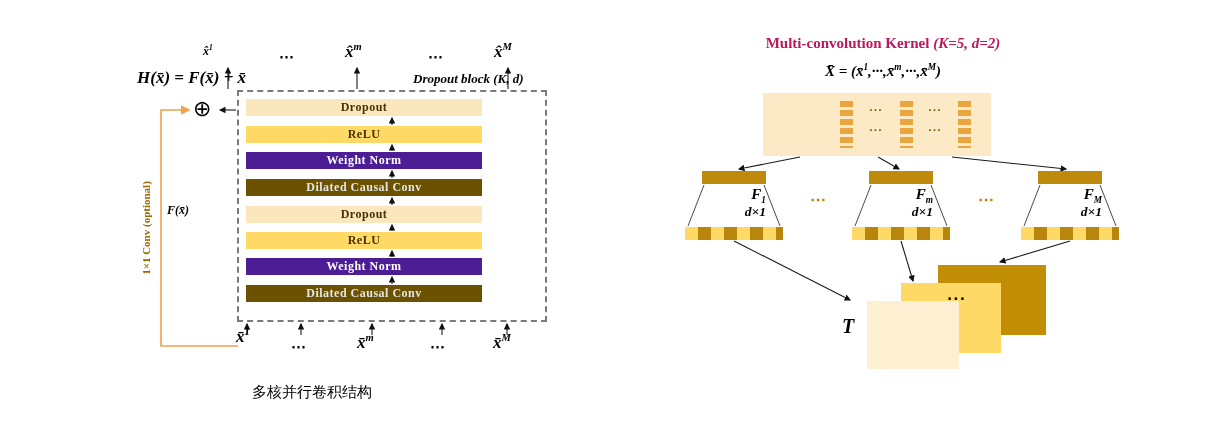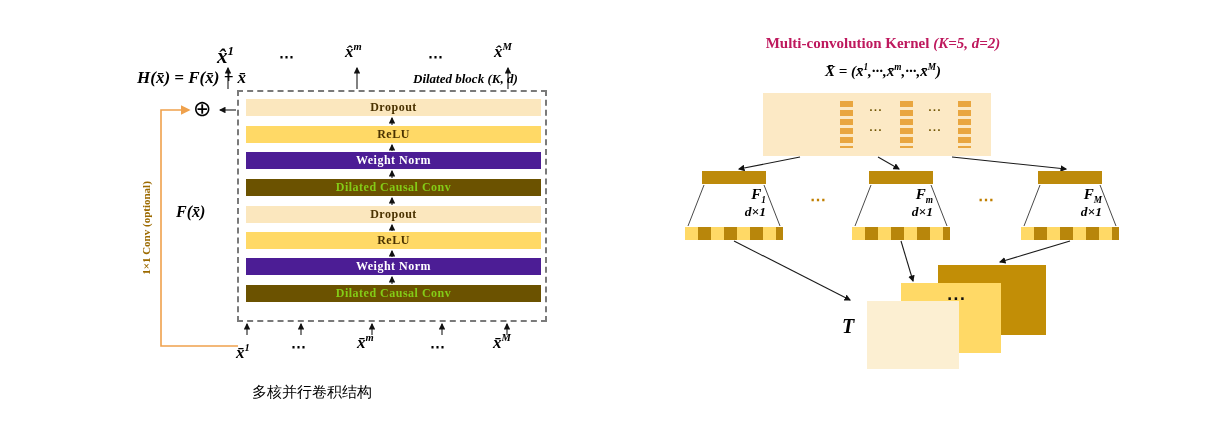--- a/index.html
+++ b/index.html
@@ -6,26 +6,26 @@
   .canvas{position:relative;width:1230px;height:446px;background:#ffffff;overflow:hidden;
           font-family:"Liberation Serif",serif;}
   .overlay{position:absolute;left:0;top:0;}
   .overlay line{stroke:#1a1a1a;stroke-width:1.1;}
   .overlay line.fun{stroke:#4a4a4a;stroke-width:1;}
   .math{position:absolute;font-style:italic;font-weight:bold;color:#000;white-space:nowrap;
         font-family:"Liberation Serif",serif;}
   sup,sub{font-size:62%;}
   .dashed-box{position:absolute;left:237px;top:90px;width:310px;height:232px;
               border:2px dashed #7a7a7a;box-sizing:border-box;}
-  .bar{position:absolute;left:246px;width:295px;height:17px;line-height:17px;text-align:center;
+  .bar{position:absolute;left:246px;width:236px;height:17px;line-height:17px;text-align:center;
        font-weight:bold;font-size:12px;letter-spacing:.5px;font-family:"Liberation Serif",serif;}
   .bar-cream{background:#FBE7BE;color:#4a3200;}
   .bar-yellow{background:#FFD966;color:#4a3200;}
   .bar-gold{background:#4c1d95;color:#ffffff;}
-  .bar-dark{background:#6B5200;color:#84cc16;}
+  .bar-dark{background:#6B5200;color:#e5e5e5;}
   .plus{position:absolute;left:193px;top:98px;font-size:22px;line-height:22px;color:#000;}
   .side-label{position:absolute;left:72px;top:221px;width:150px;height:14px;text-align:center;
               transform:rotate(-90deg);font-weight:bold;font-size:11px;color:#9C6A00;
               font-family:"Liberation Serif",serif;white-space:nowrap;}
   .caption{position:absolute;font-family:"Liberation Sans",sans-serif;font-weight:normal;
            font-size:15px;text-align:center;color:#000;}
   .rtitle{position:absolute;left:688px;top:35px;width:390px;text-align:center;font-weight:bold;
           font-size:15px;color:#be185d;white-space:nowrap;}
   .rtitle .ital{font-style:italic;}
   .rformula{left:688px;top:62px;width:390px;text-align:center;font-size:15px;}
@@ -92,45 +92,45 @@
       <line class="fun" x1="871" y1="185" x2="855" y2="226"></line>
       <line class="fun" x1="931" y1="185" x2="947" y2="226"></line>
       <line class="fun" x1="1040" y1="185" x2="1024" y2="226"></line>
       <line class="fun" x1="1100" y1="185" x2="1116" y2="226"></line>
       <line x1="734" y1="241" x2="850" y2="300" marker-end="url(#ah)"></line>
       <line x1="901" y1="241" x2="913" y2="281" marker-end="url(#ah)"></line>
       <line x1="1070" y1="241" x2="1000" y2="262" marker-end="url(#ah)"></line>
     </g>
   </svg>
 
-  <div class="math" style="left:217px;top:43px;font-size:21px"><span>x̂</span><sup>1</sup></div>
+  <div class="math" style="left:203px;top:43px;font-size:12px"><span>x̂</span><sup>1</sup></div>
   <div class="math" style="left:279px;top:48px;font-size:15px;font-style:normal">⋯</div>
   <div class="math" style="left:345px;top:41px;font-size:17px"><span>x̂</span><sup>m</sup></div>
   <div class="math" style="left:428px;top:48px;font-size:15px;font-style:normal">⋯</div>
   <div class="math" style="left:494px;top:41px;font-size:17px"><span>x̂</span><sup>M</sup></div>
 
   <div class="math" style="left:137px;top:68px;font-size:17px">H(x̄) = F(x̄) + x̄</div>
-  <div class="math" style="left:413px;top:71px;font-size:13px">Dilated block (K, d)</div>
+  <div class="math" style="left:413px;top:71px;font-size:13px">Dropout block (K, d)</div>
 
   <div class="dashed-box"></div>
 
   <div class="bar bar-cream" style="top:99px">Dropout</div>
   <div class="bar bar-yellow" style="top:126px">ReLU</div>
   <div class="bar bar-gold" style="top:152px">Weight Norm</div>
   <div class="bar bar-dark" style="top:179px">Dilated Causal Conv</div>
   <div class="bar bar-cream" style="top:206px">Dropout</div>
   <div class="bar bar-yellow" style="top:232px">ReLU</div>
   <div class="bar bar-gold" style="top:258px">Weight Norm</div>
   <div class="bar bar-dark" style="top:285px">Dilated Causal Conv</div>
 
   <div class="plus">⊕</div>
   <div class="side-label">1×1 Conv (optional)</div>
-  <div class="math" style="left:176px;top:203px;font-size:16px">F(x̄)</div>
+  <div class="math" style="left:167px;top:203px;font-size:12px">F(x̄)</div>
 
-  <div class="math" style="left:236px;top:342px;font-size:17px"><span>x̄</span><sup>1</sup></div>
+  <div class="math" style="left:236px;top:326px;font-size:17px"><span>x̄</span><sup>1</sup></div>
   <div class="math" style="left:291px;top:338px;font-size:15px;font-style:normal">⋯</div>
   <div class="math" style="left:357px;top:332px;font-size:17px"><span>x̄</span><sup>m</sup></div>
   <div class="math" style="left:430px;top:338px;font-size:15px;font-style:normal">⋯</div>
   <div class="math" style="left:493px;top:332px;font-size:17px"><span>x̄</span><sup>M</sup></div>
 
   <div class="caption" style="left:212px;top:383px;width:200px">多核并行卷积结构</div>
 
   <div class="rtitle">
     <span>Multi-convolution Kernel</span>
     <span class="ital">(K=5, d=2)</span>

